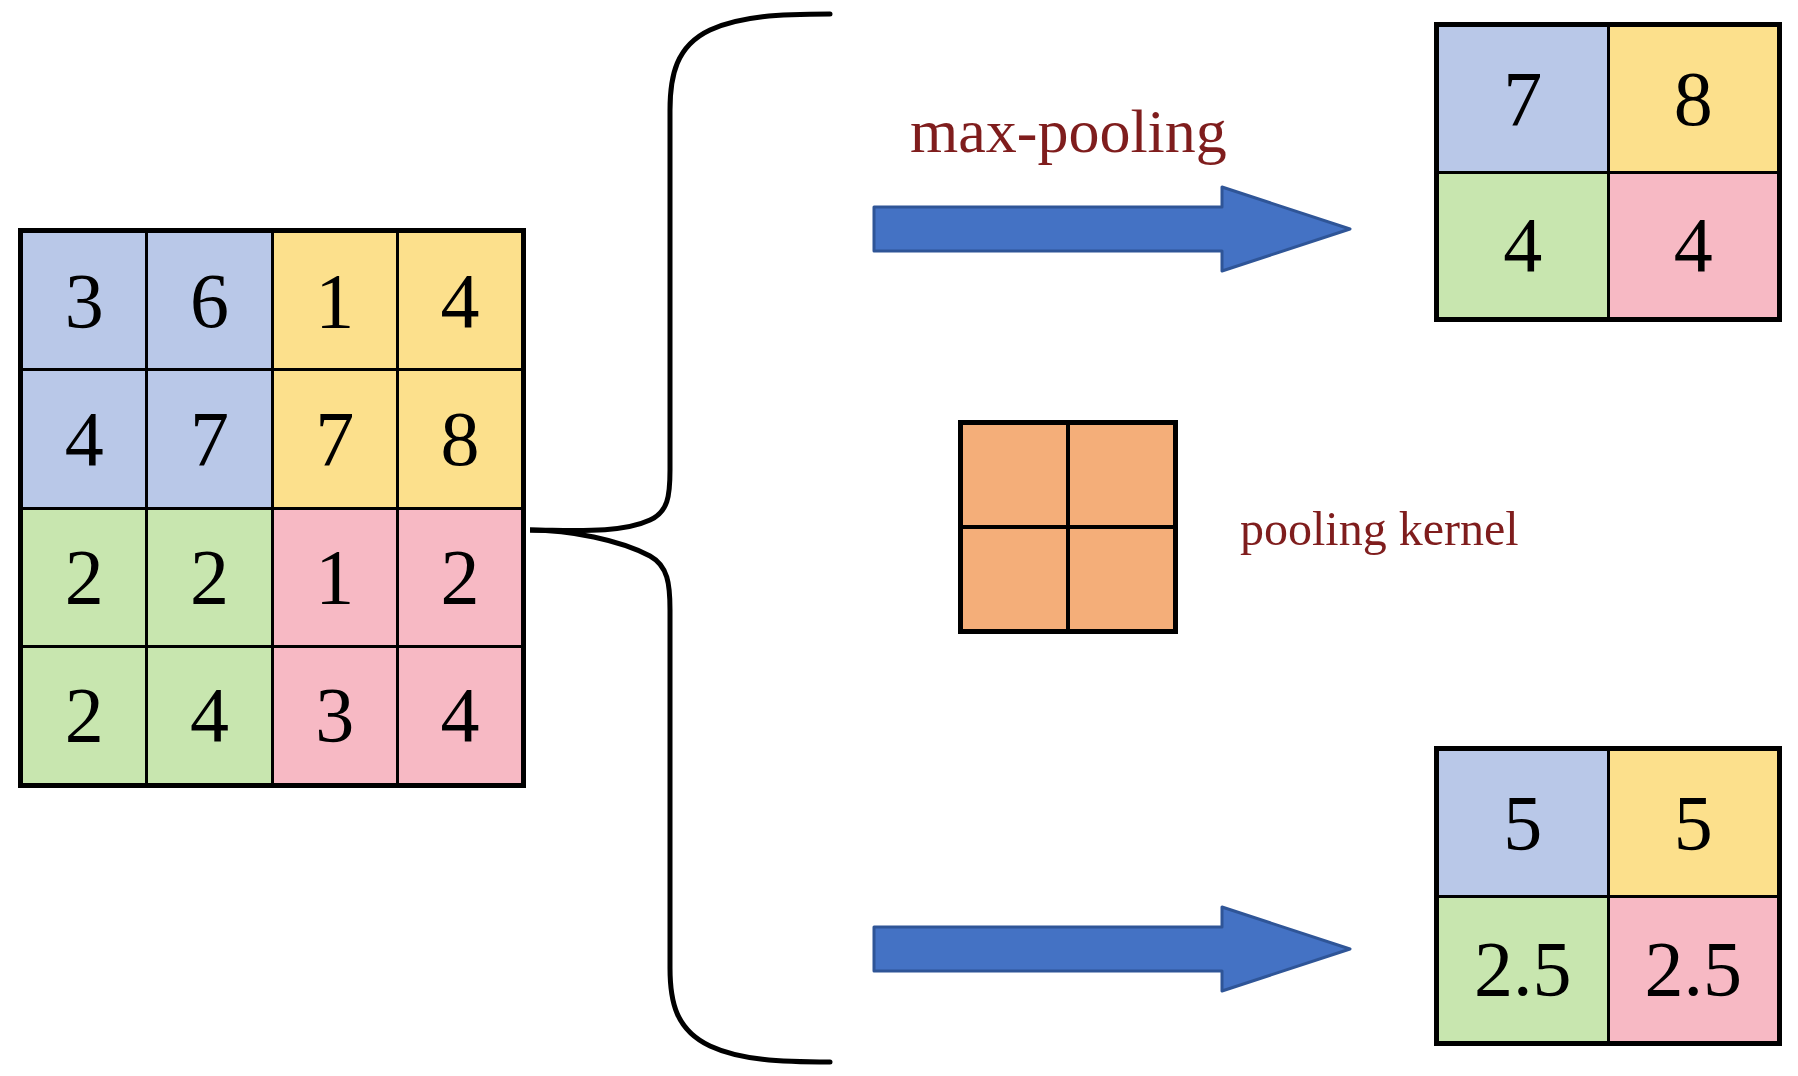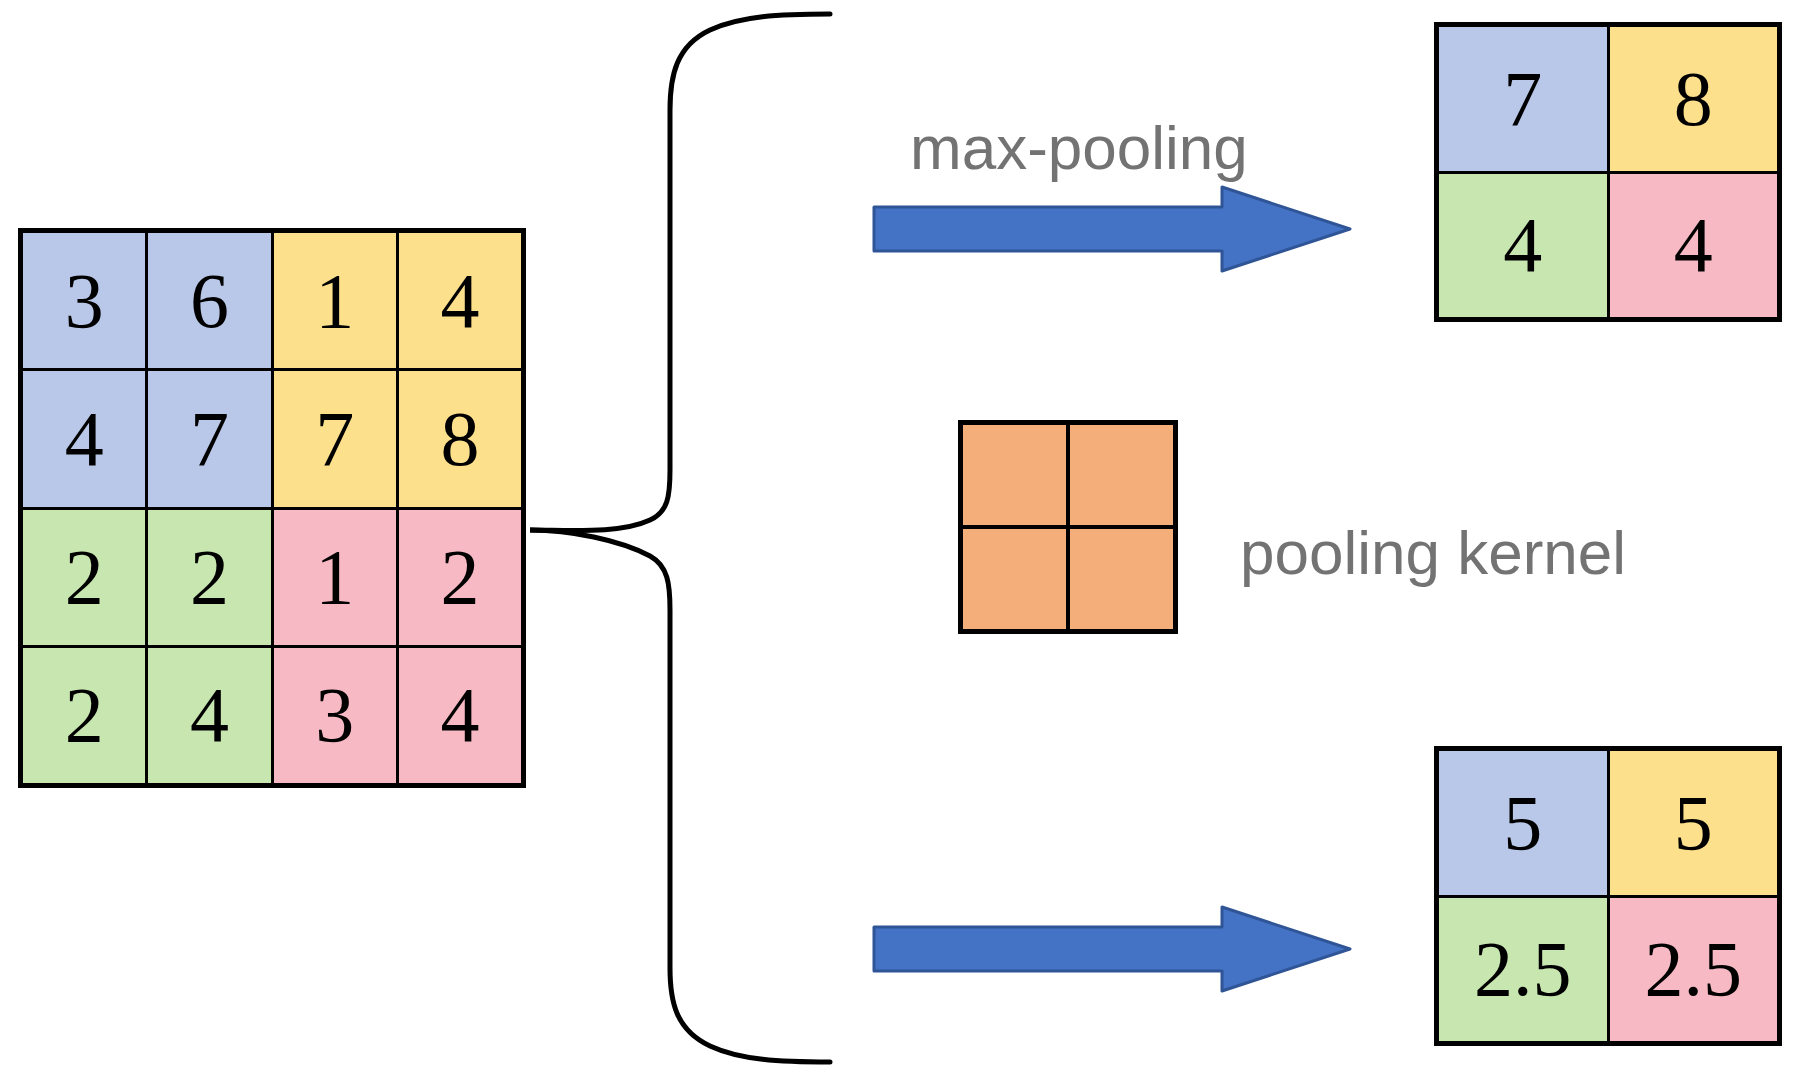--- a/index.html
+++ b/index.html
@@ -67,30 +67,29 @@
     height: 214px;
     grid-template-columns: repeat(2, 1fr);
     grid-template-rows: repeat(2, 1fr);
     gap: 4px;
     border-width: 5px;
   }
 
   
   .label {
     position: absolute;
-    font-family: Liberation Sans, sans-serif;
-    color: #737373;
+    font-family: Liberation Serif, serif;
+    color: #7f1d1d;
     white-space: nowrap;
     line-height: 1;
     user-select: none;
-    margin-top: 17px;
   }
   #label-max      { left: 910px;  top: 100px; font-size: 62px; }
   #label-average  { left: 855px;  top: 800px; font-size: 62px; }
-  #label-kernel   { left: 1240px; top: 505px; font-size: 62px; }
+  #label-kernel   { left: 1240px; top: 505px; font-size: 48px; }
 
   
   .arrow-svg { position: absolute; }
   #arrow-max { left: 872px;  top: 185px;  width: 480px; height: 88px; }
   #arrow-avg { left: 872px;  top: 905px;  width: 480px; height: 88px; }
 
   
   #brace-svg {
     position: absolute;
     left: 530px;

